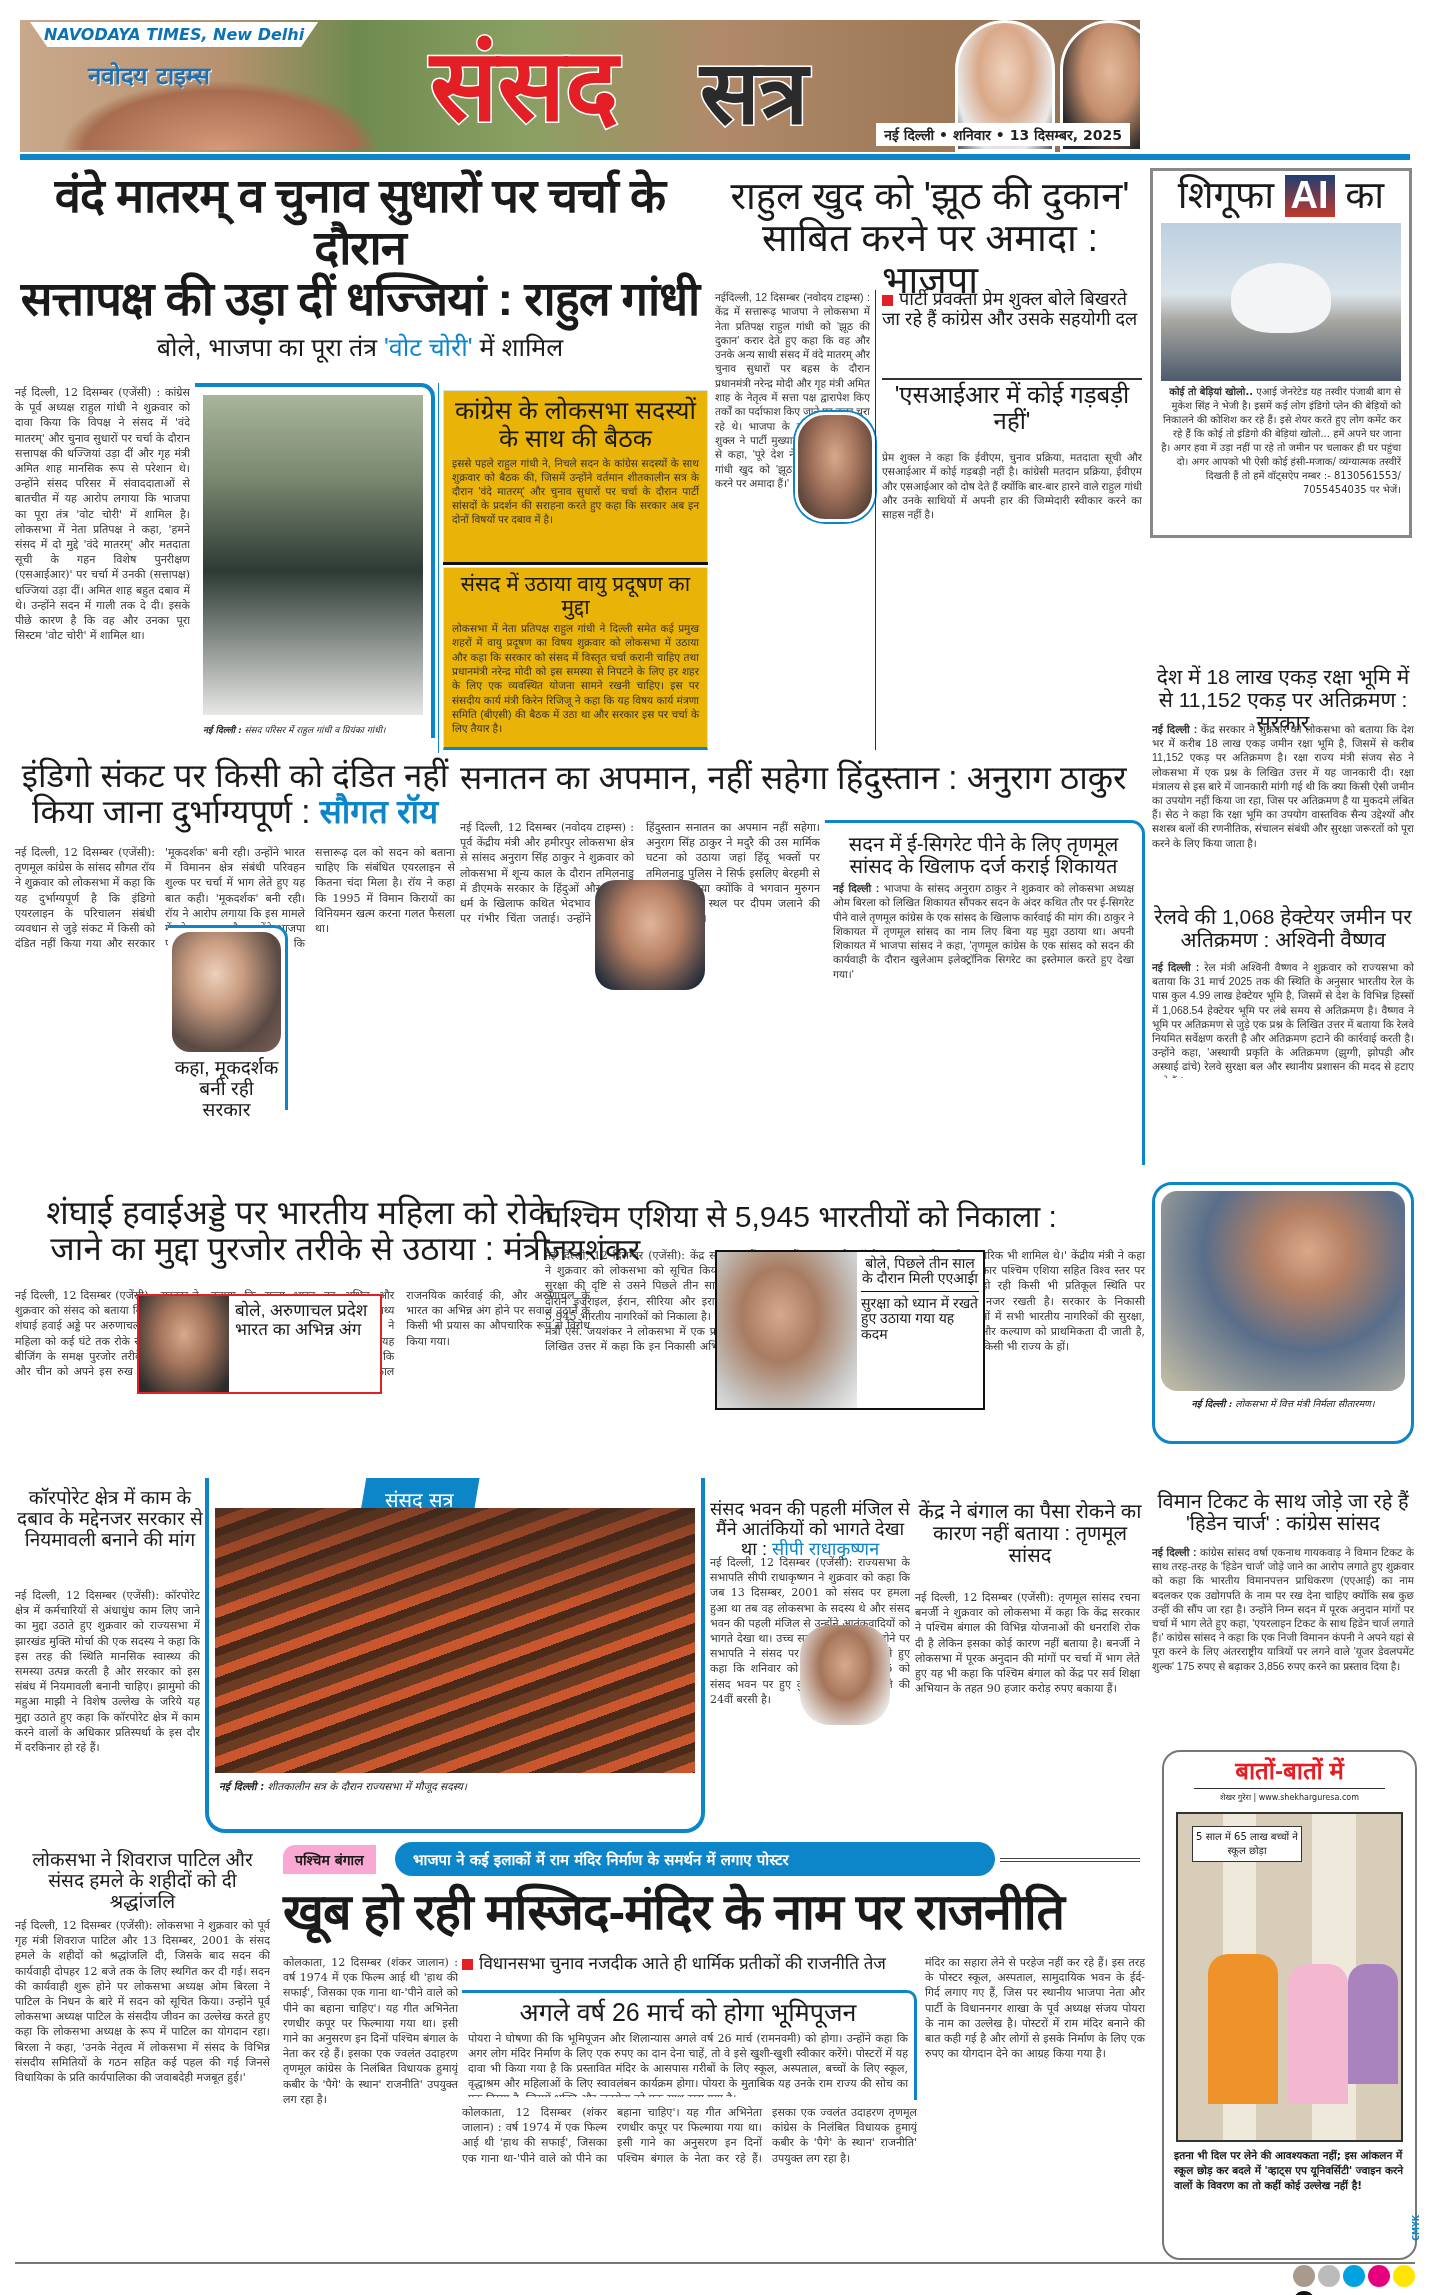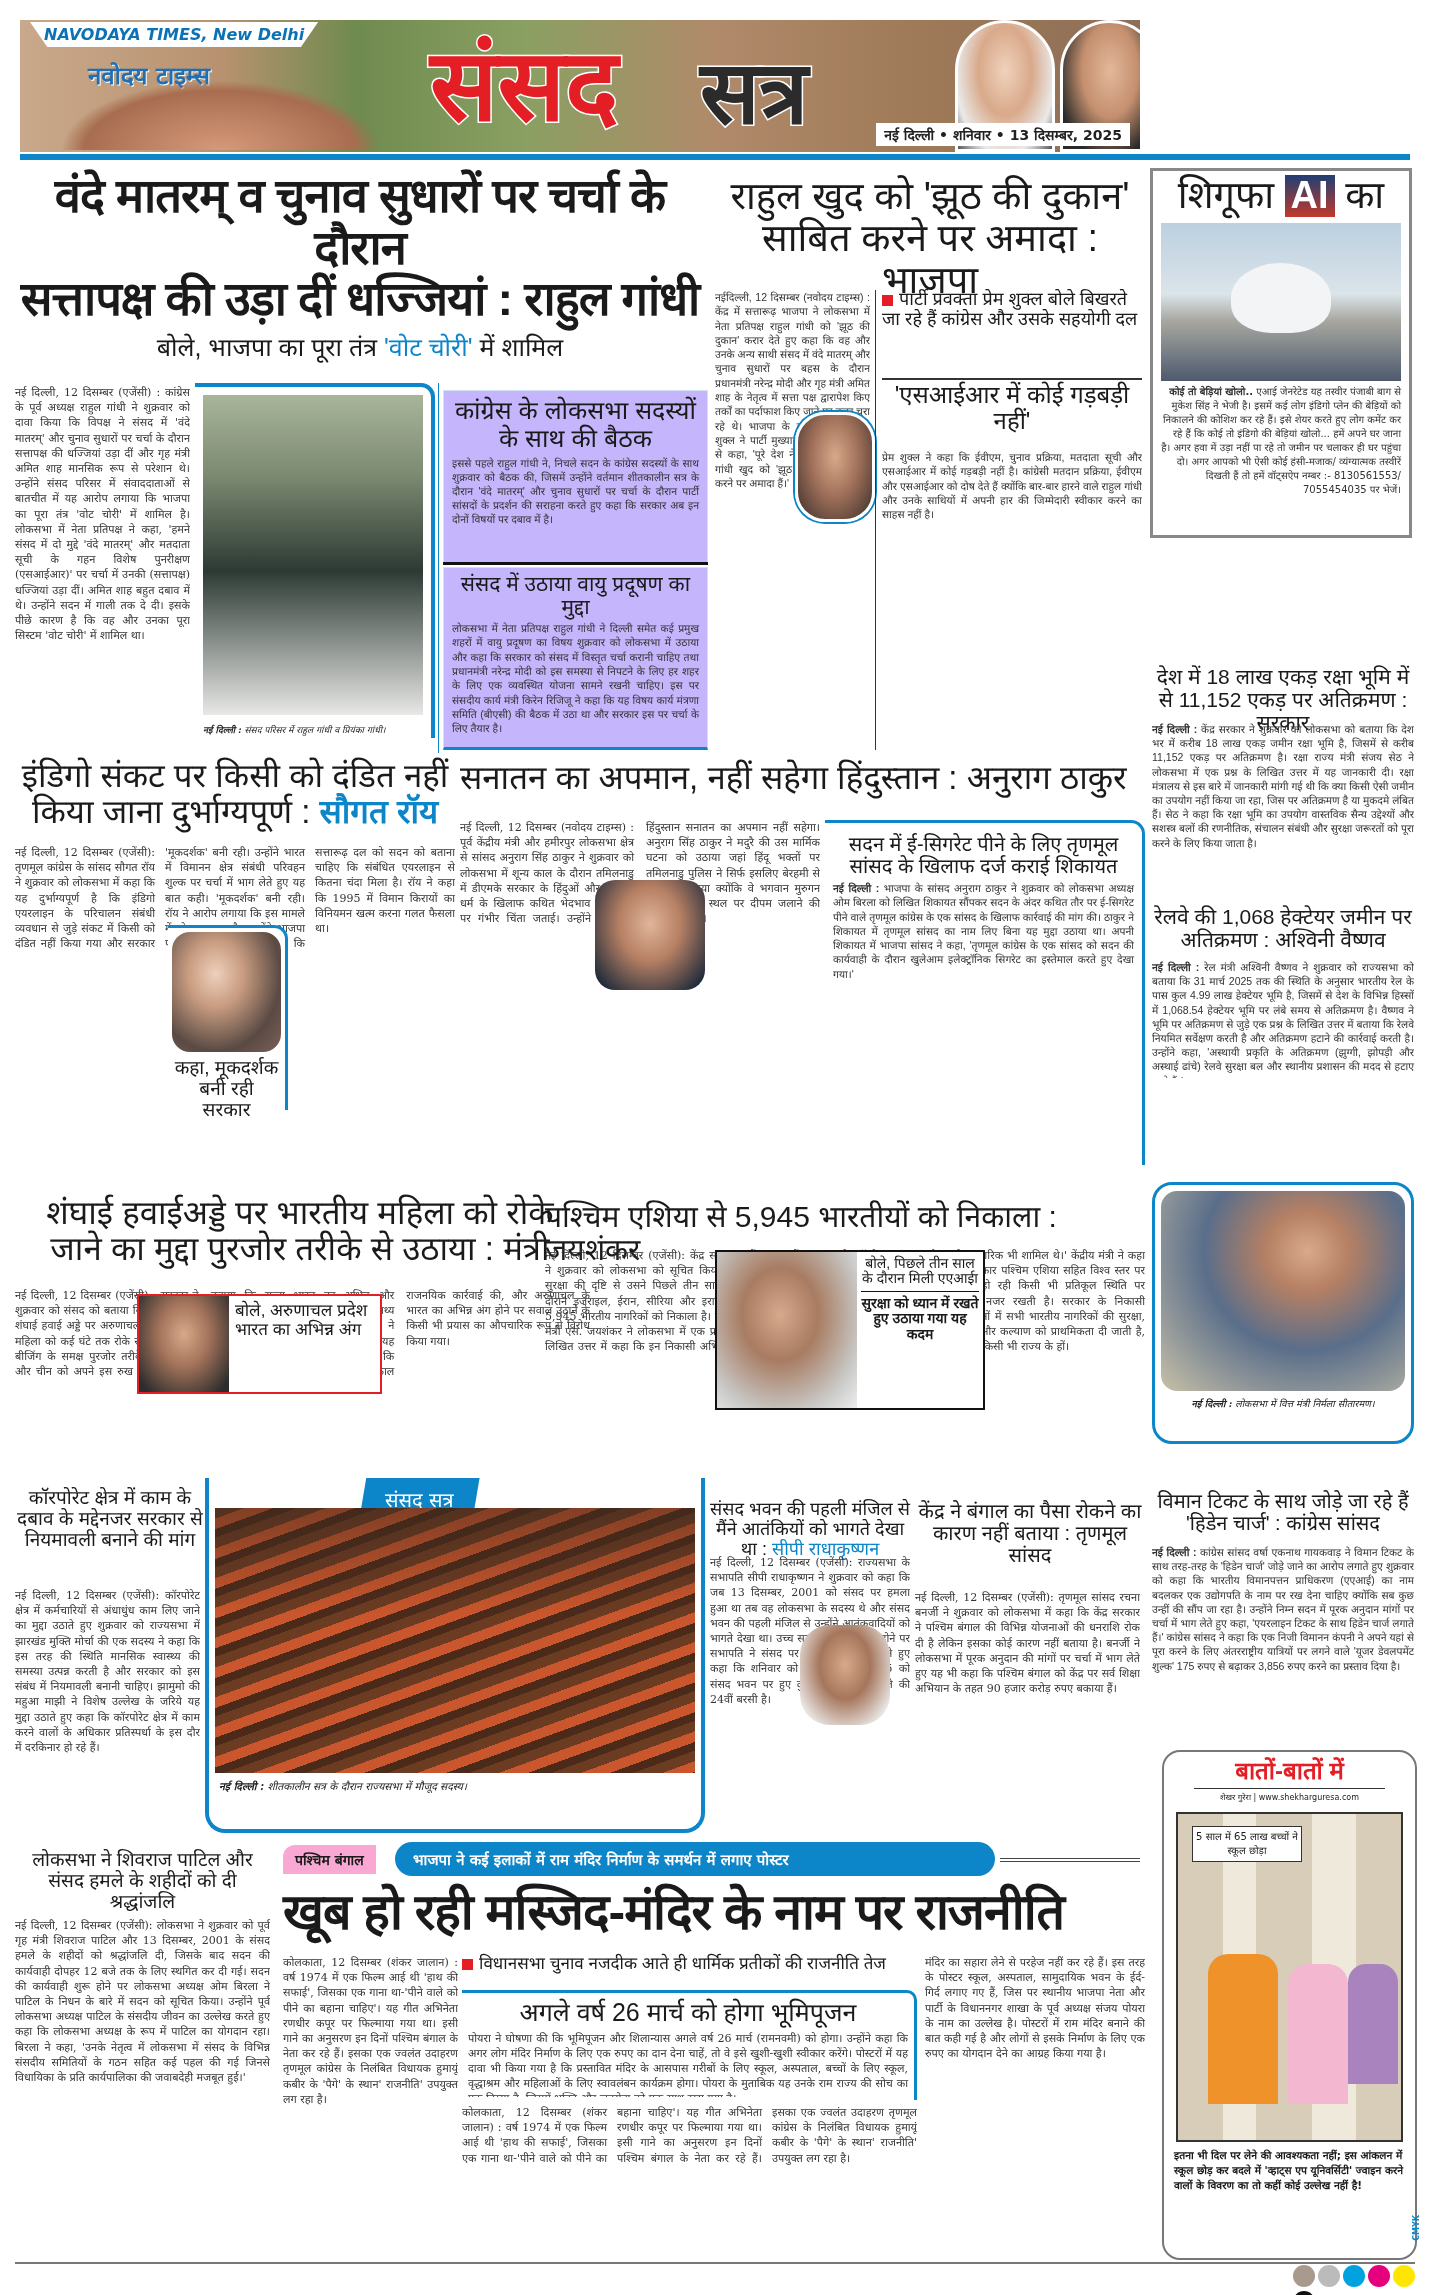--- a/index.html
+++ b/index.html
@@ -9,21 +9,21 @@
 .mast-tag{left:10px;top:2px;background:#fff;color:#0b72b5;font-style:italic;font-weight:bold;font-size:16px;padding:3px 14px;clip-path:polygon(0 0,100% 0,94% 100%,6% 100%)}
 .mast-brand{left:68px;top:38px;color:#1e6fb4;font-weight:bold;font-size:24px;text-shadow:1px 1px 0 #fff}
 .mast-title1{left:410px;top:6px;color:#e31e24;font-weight:bold;font-size:100px;line-height:120px;-webkit-text-stroke:3px #fff;paint-order:stroke fill}
 .mast-title2{left:680px;top:18px;color:#2b2b2b;font-weight:bold;font-size:88px;line-height:110px;-webkit-text-stroke:3px #fff;paint-order:stroke fill}
 .face{top:0;width:100px;height:132px;border-radius:50px 50px 0 0;background:radial-gradient(ellipse at 50% 40%,#e9c0a0 0%,#c98f6a 45%,#3a3a3a 100%);border:3px solid #fff}
 .mast-date{right:10px;bottom:6px;background:#fff;color:#222;font-weight:bold;font-size:14px;padding:2px 8px}
 .blue-rule{left:20px;top:154px;width:1390px;height:6px;background:#0d86c9}
 .hl{font-family:"Liberation Sans","DejaVu Sans",sans-serif;font-weight:bold;color:#1a1a1a;line-height:1.1;letter-spacing:-1px}
 .hl .blue{color:#0d86c9}
 .body{font-family:"DejaVu Serif","Liberation Serif",serif;font-size:11px;line-height:15.2px;color:#333;text-align:justify}
-.box-light{background:#c4b5fd;border:1px solid #cfe3f2}
+.box-light{background:#eab308;border:1px solid #cfe3f2}
 .photo{background:linear-gradient(135deg,#8b7a68,#5c534a 50%,#a89a88)}
 .caption{font-family:"DejaVu Serif",serif;font-size:10.5px;font-style:italic;color:#222}
 .caption b{font-style:italic}
 .rule-v{width:2px;background:#0d86c9}
 .rule-h{height:2px;background:#333}
 .redsq{display:inline-block;width:11px;height:11px;background:#e31e24;margin-right:6px;vertical-align:middle}
 .blue-frame{border:4px solid #0d86c9;border-radius:16px}
 .pill{background:#0d86c9;color:#fff;font-weight:bold;border-radius:20px}
 .shigufa{left:1150px;top:168px;width:262px;height:370px;border:3px solid #888;background:#fff}
 .ai-badge{display:inline-block;background:linear-gradient(180deg,#1f3f73,#c2392b);color:#fff;padding:0 6px;font-weight:bold}
@@ -139,21 +139,21 @@
   <div style="width:90px;height:96px;background:radial-gradient(ellipse at 50% 40%,#d9a98a 0%,#a2725a 40%,#2c2c2c 90%)"></div>
   <div class="hl" style="flex:1;font-size:17px;font-weight:normal;letter-spacing:0;padding:6px">बोले, अरुणाचल प्रदेश भारत का अभिन्न अंग</div>
 </div>
 
 <div class="abs hl" style="left:545px;top:1200px;width:600px;font-size:30px;font-weight:normal;letter-spacing:0">पश्चिम एशिया से 5,945 भारतीयों को निकाला : जयशंकर</div>
 <div class="abs body" style="left:545px;top:1248px;width:600px;height:230px;overflow:hidden;column-count:3;column-gap:12px">नई दिल्ली, 12 दिसम्बर (एजेंसी): केंद्र सरकार ने शुक्रवार को लोकसभा को सूचित किया कि सुरक्षा की दृष्टि से उसने पिछले तीन साल के दौरान इजराइल, ईरान, सीरिया और इराक से 5,945 भारतीय नागरिकों को निकाला है। विदेश मंत्री एस. जयशंकर ने लोकसभा में एक प्रश्न के लिखित उत्तर में कहा कि इन निकासी अभियानों में 2023 में इजराइल से 'ऑपरेशन अजय' और 2025 में ईरान और इजराइल से 'ऑपरेशन सिंधु' शामिल हैं। उन्होंने कहा, 'सरकार ने 2024 में कुवैत में हुए एक दुखद अग्निकांड में जान गंवाने वाले 45 भारतीय नागरिकों के पार्थिव शरीर को मानवीय आधार पर हवाई मार्ग से लाने का विशेष प्रयास भी किया, जिनमें उत्तर प्रदेश के तीन नागरिक भी शामिल थे।' केंद्रीय मंत्री ने कहा कि सरकार पश्चिम एशिया सहित विश्व स्तर पर उत्पन्न हो रही किसी भी प्रतिकूल स्थिति पर करीबी नजर रखती है। सरकार के निकासी अभियानों में सभी भारतीय नागरिकों की सुरक्षा, संरक्षा और कल्याण को प्राथमिकता दी जाती है, चाहे वे किसी भी राज्य के हों।</div>
 <div class="abs" style="left:715px;top:1250px;width:270px;height:160px;background:#fff;border:2px solid #111;display:flex">
   <div style="width:140px;height:156px;background:radial-gradient(ellipse at 45% 40%,#d7a88c 0%,#a87c62 35%,#c8c8c6 75%,#eee 100%)"></div>
   <div style="flex:1;padding:4px">
     <div class="hl" style="font-size:14px;font-weight:normal;letter-spacing:0;text-align:center;border-bottom:1px solid #111;padding-bottom:4px">बोले, पिछले तीन साल के दौरान मिली एएआईा</div>
-    <div class="hl" style="font-size:14px;font-weight:bold;letter-spacing:0;text-align:center;padding-top:4px">सुरक्षा को ध्यान में रखते हुए उठाया गया यह कदम</div>
+    <div class="hl" style="font-size:14px;font-weight:normal;letter-spacing:0;padding-top:4px">सुरक्षा को ध्यान में रखते हुए उठाया गया यह कदम</div>
   </div>
 </div>
 
 <div class="abs blue-frame" style="left:1152px;top:1182px;width:262px;height:262px;border-width:3px;border-radius:20px;background:#fff">
   <div style="margin:6px;height:200px;border-radius:16px;background:radial-gradient(ellipse at 60% 30%,#d9a98a 0%,#b58064 20%,#5a6e8a 50%,#c9c1a8 100%)"></div>
   <div class="caption" style="text-align:center;font-size:9.5px"><b>नई दिल्ली :</b> <span>लोकसभा में वित्त मंत्री निर्मला सीतारमण।</span></div>
 </div>
 
 <div class="abs hl" style="left:15px;top:1488px;width:190px;font-size:19px;font-weight:normal;letter-spacing:0;text-align:center">कॉरपोरेट क्षेत्र में काम के दबाव के मद्देनजर सरकार से नियमावली बनाने की मांग</div>
 <div class="abs body" style="left:15px;top:1588px;width:185px;height:240px;overflow:hidden">नई दिल्ली, 12 दिसम्बर (एजेंसी): कॉरपोरेट क्षेत्र में कर्मचारियों से अंधाधुंध काम लिए जाने का मुद्दा उठाते हुए शुक्रवार को राज्यसभा में झारखंड मुक्ति मोर्चा की एक सदस्य ने कहा कि इस तरह की स्थिति मानसिक स्वास्थ्य की समस्या उत्पन्न करती है और सरकार को इस संबंध में नियमावली बनानी चाहिए। झामुमो की महुआ माझी ने विशेष उल्लेख के जरिये यह मुद्दा उठाते हुए कहा कि कॉरपोरेट क्षेत्र में काम करने वालों के अधिकार प्रतिस्पर्धा के इस दौर में दरकिनार हो रहे हैं।</div>

